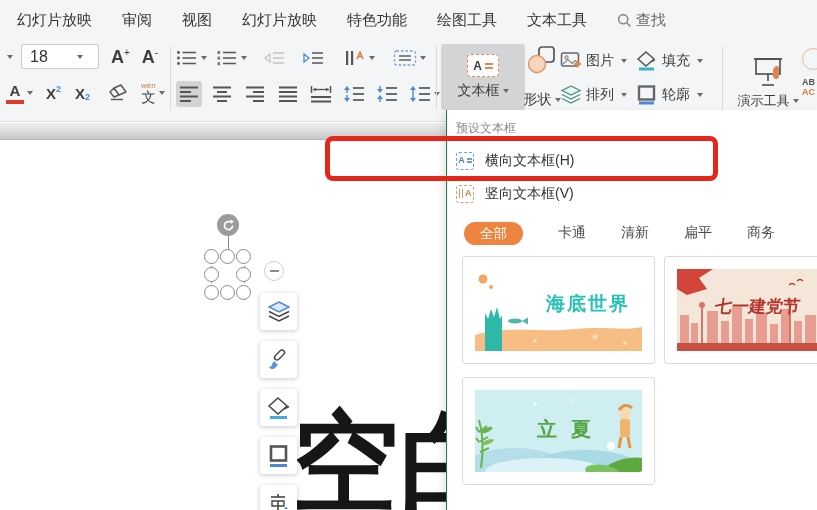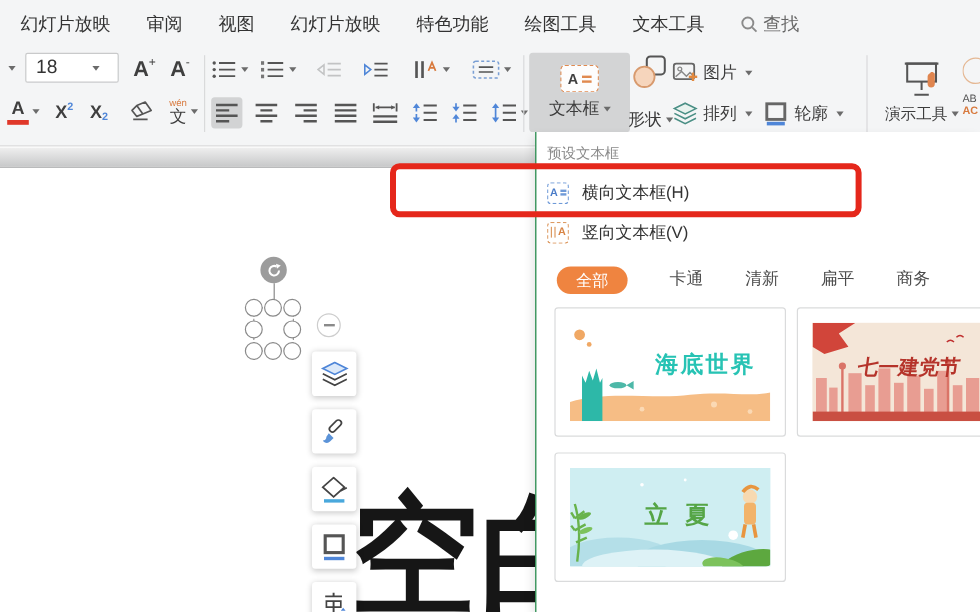--- a/index.html
+++ b/index.html
@@ -58,25 +58,25 @@
   .textbox-icon .a { font-size:12px; font-weight:bold; color:#3f3f3f; line-height:1; }
   .textbox-icon .bars { display:flex; flex-direction:column; gap:2px; }
   .textbox-icon .bars i { display:block; width:8px; height:2px; background:#e08a50; }
   .tb-label { font-size:14px; color:#3c3c3c; display:flex; align-items:center; white-space:nowrap; }
 
   .shape-btn { position:absolute; left:514px; top:44px; width:56px; height:66px; display:flex;
                flex-direction:column; align-items:center; justify-content:center; gap:16px; }
   .grid2 { position:absolute; left:558px; top:44px; width:164px; height:66px; }
   .gbtn { position:absolute; display:flex; align-items:center; gap:4px; height:28px; }
   .present-btn { position:absolute; left:726px; top:44px; width:84px; height:66px; display:flex;
-                 flex-direction:column; align-items:center; justify-content:center; gap:3px; }
+                 flex-direction:column; align-items:center; justify-content:flex-end; gap:3px; }
   .present-btn .tb-label { font-size:13px; }
   .ab-partial { position:absolute; left:802px; top:44px; width:15px; height:66px; overflow:hidden; }
   .ab-partial .circ { width:22px; height:22px; border:1.5px solid #e5b894; border-radius:50%; margin-top:4px; }
-  .ab-partial .t1 { font-size:9px; color:#555; font-weight:normal; margin-top:8px; line-height:1.1; }
+  .ab-partial .t1 { font-size:9px; color:#555; font-weight:bold; margin-top:8px; line-height:1.1; }
   .ab-partial .t2 { font-size:9px; color:#d87a3e; font-weight:bold; line-height:1.1; }
 
   
   .slide-area { position:absolute; left:0; top:123px; width:817px; height:387px; background:#fff; z-index:1; }
   .ruler-band { position:absolute; left:0; top:0; width:817px; height:17px;
                 background:linear-gradient(#efefef,#c7c8c9); border-bottom:1px solid #b9babb; }
   .big-text { position:absolute; left:291px; top:280px; font-size:108px; font-weight:900; color:#161616;
               letter-spacing:0px; white-space:nowrap; line-height:1.1;
               font-family:"Liberation Sans","DejaVu Sans",sans-serif; }
 
@@ -388,20 +388,31 @@
         <span style="display:flex">
           <svg width="22" height="20" viewBox="0 0 22 20">
               <rect x="1.5" y="2" width="17" height="13" rx="2" fill="none" stroke="#666" stroke-width="1.5"></rect>
               <circle cx="6.5" cy="6.5" r="1.6" fill="none" stroke="#888" stroke-width="1.1"></circle>
               <path d="M3 13 L8 8.5 L12 12.5 L15 9.5 L18 12.5" fill="none" stroke="#888" stroke-width="1.2"></path>
               <rect x="14" y="12" width="7" height="2" fill="#e2893f"></rect>
               <rect x="16.5" y="9.5" width="2" height="7" fill="#e2893f"></rect>
             </svg>
         </span>
         <span class="tb-label">图片</span>
+        <span class="caret"></span>
+      </div>
+      <div class="gbtn" style="left:78px;top:3px">
+        <span style="display:flex">
+          <svg width="22" height="20" viewBox="0 0 22 20">
+              <path d="M10 1 L18 8 L10 15 L2 8 Z" fill="none" stroke="#555" stroke-width="1.5"></path>
+              <path d="M15 11 l4 -2" stroke="#555" stroke-width="1.3"></path>
+              <rect x="3" y="16.5" width="15" height="3" fill="#3ab5c4"></rect>
+            </svg>
+        </span>
+        <span class="tb-label">填充</span>
         <span class="caret"></span>
       </div>
       <div class="gbtn" style="left:2px;top:37px">
         <span style="display:flex">
           <svg width="22" height="20" viewBox="0 0 22 20">
               <path d="M11 1 L20 5.5 L11 10 L2 5.5 Z" fill="#e9f3ef" stroke="#4a8f85" stroke-width="1.3"></path>
               <path d="M2 9.5 L11 14 L20 9.5" fill="none" stroke="#4a8f85" stroke-width="1.3"></path>
               <path d="M2 13.5 L11 18 L20 13.5" fill="none" stroke="#4a8f85" stroke-width="1.3"></path>
             </svg>
         </span>

